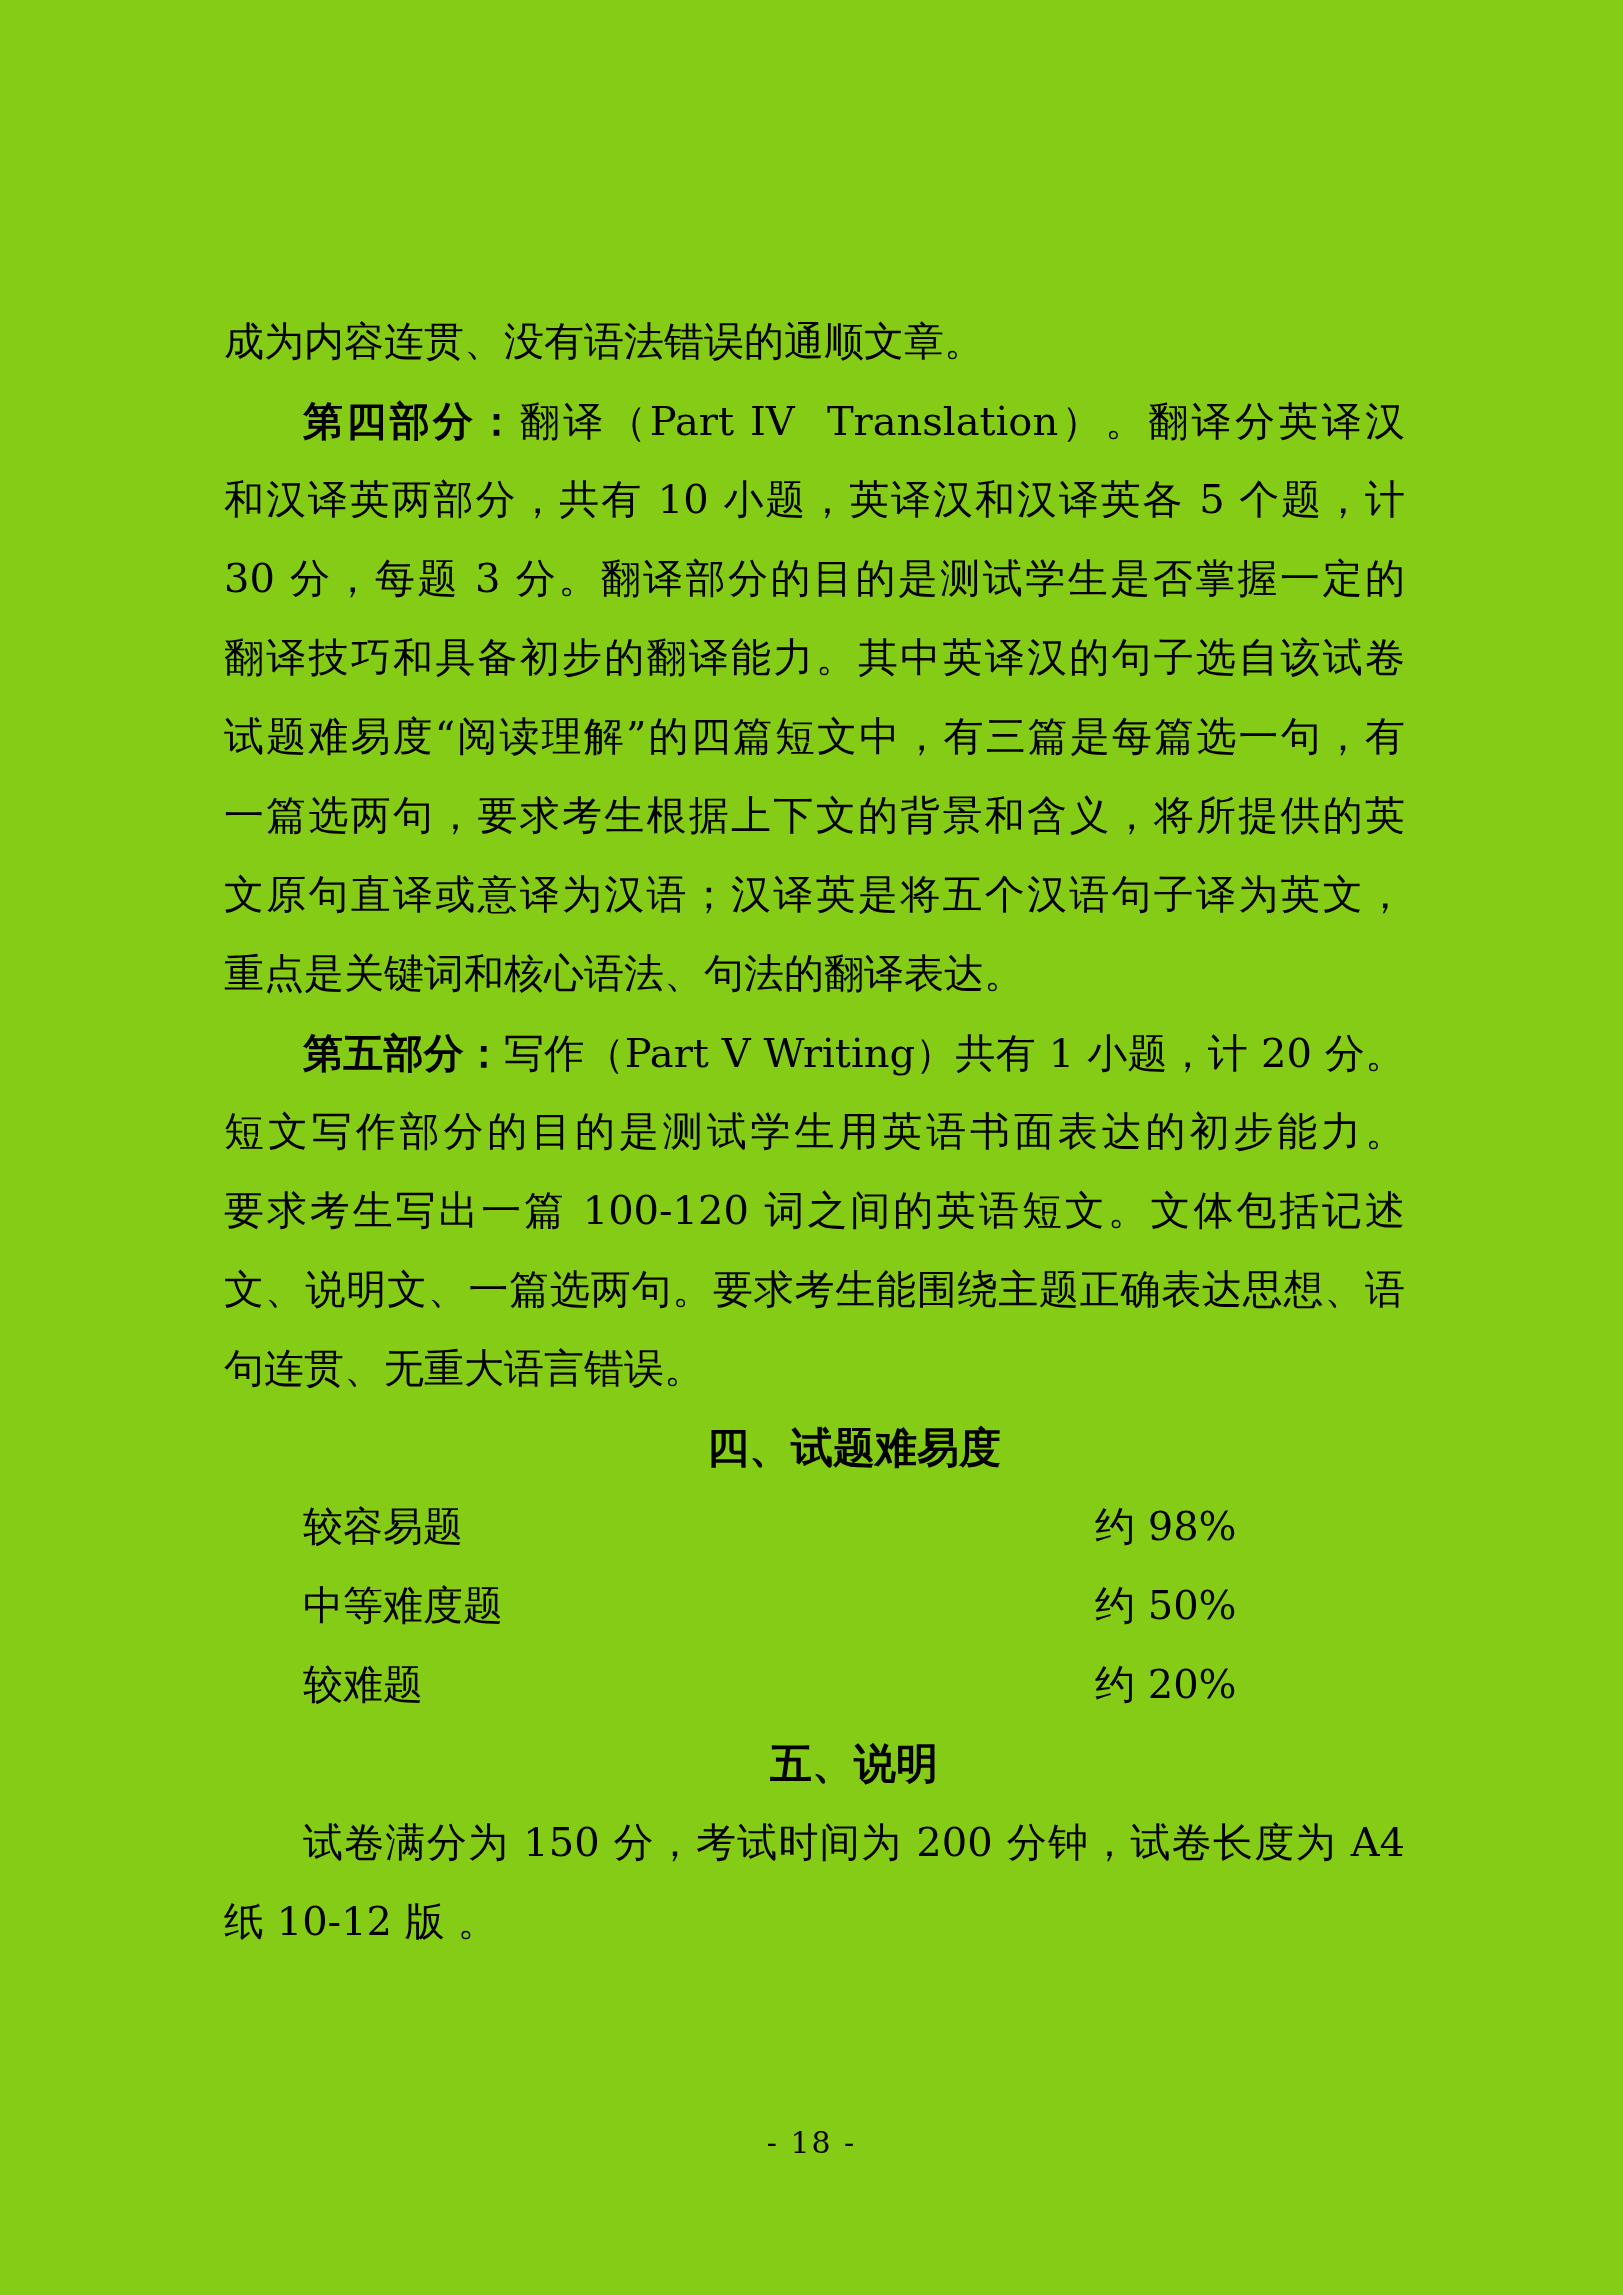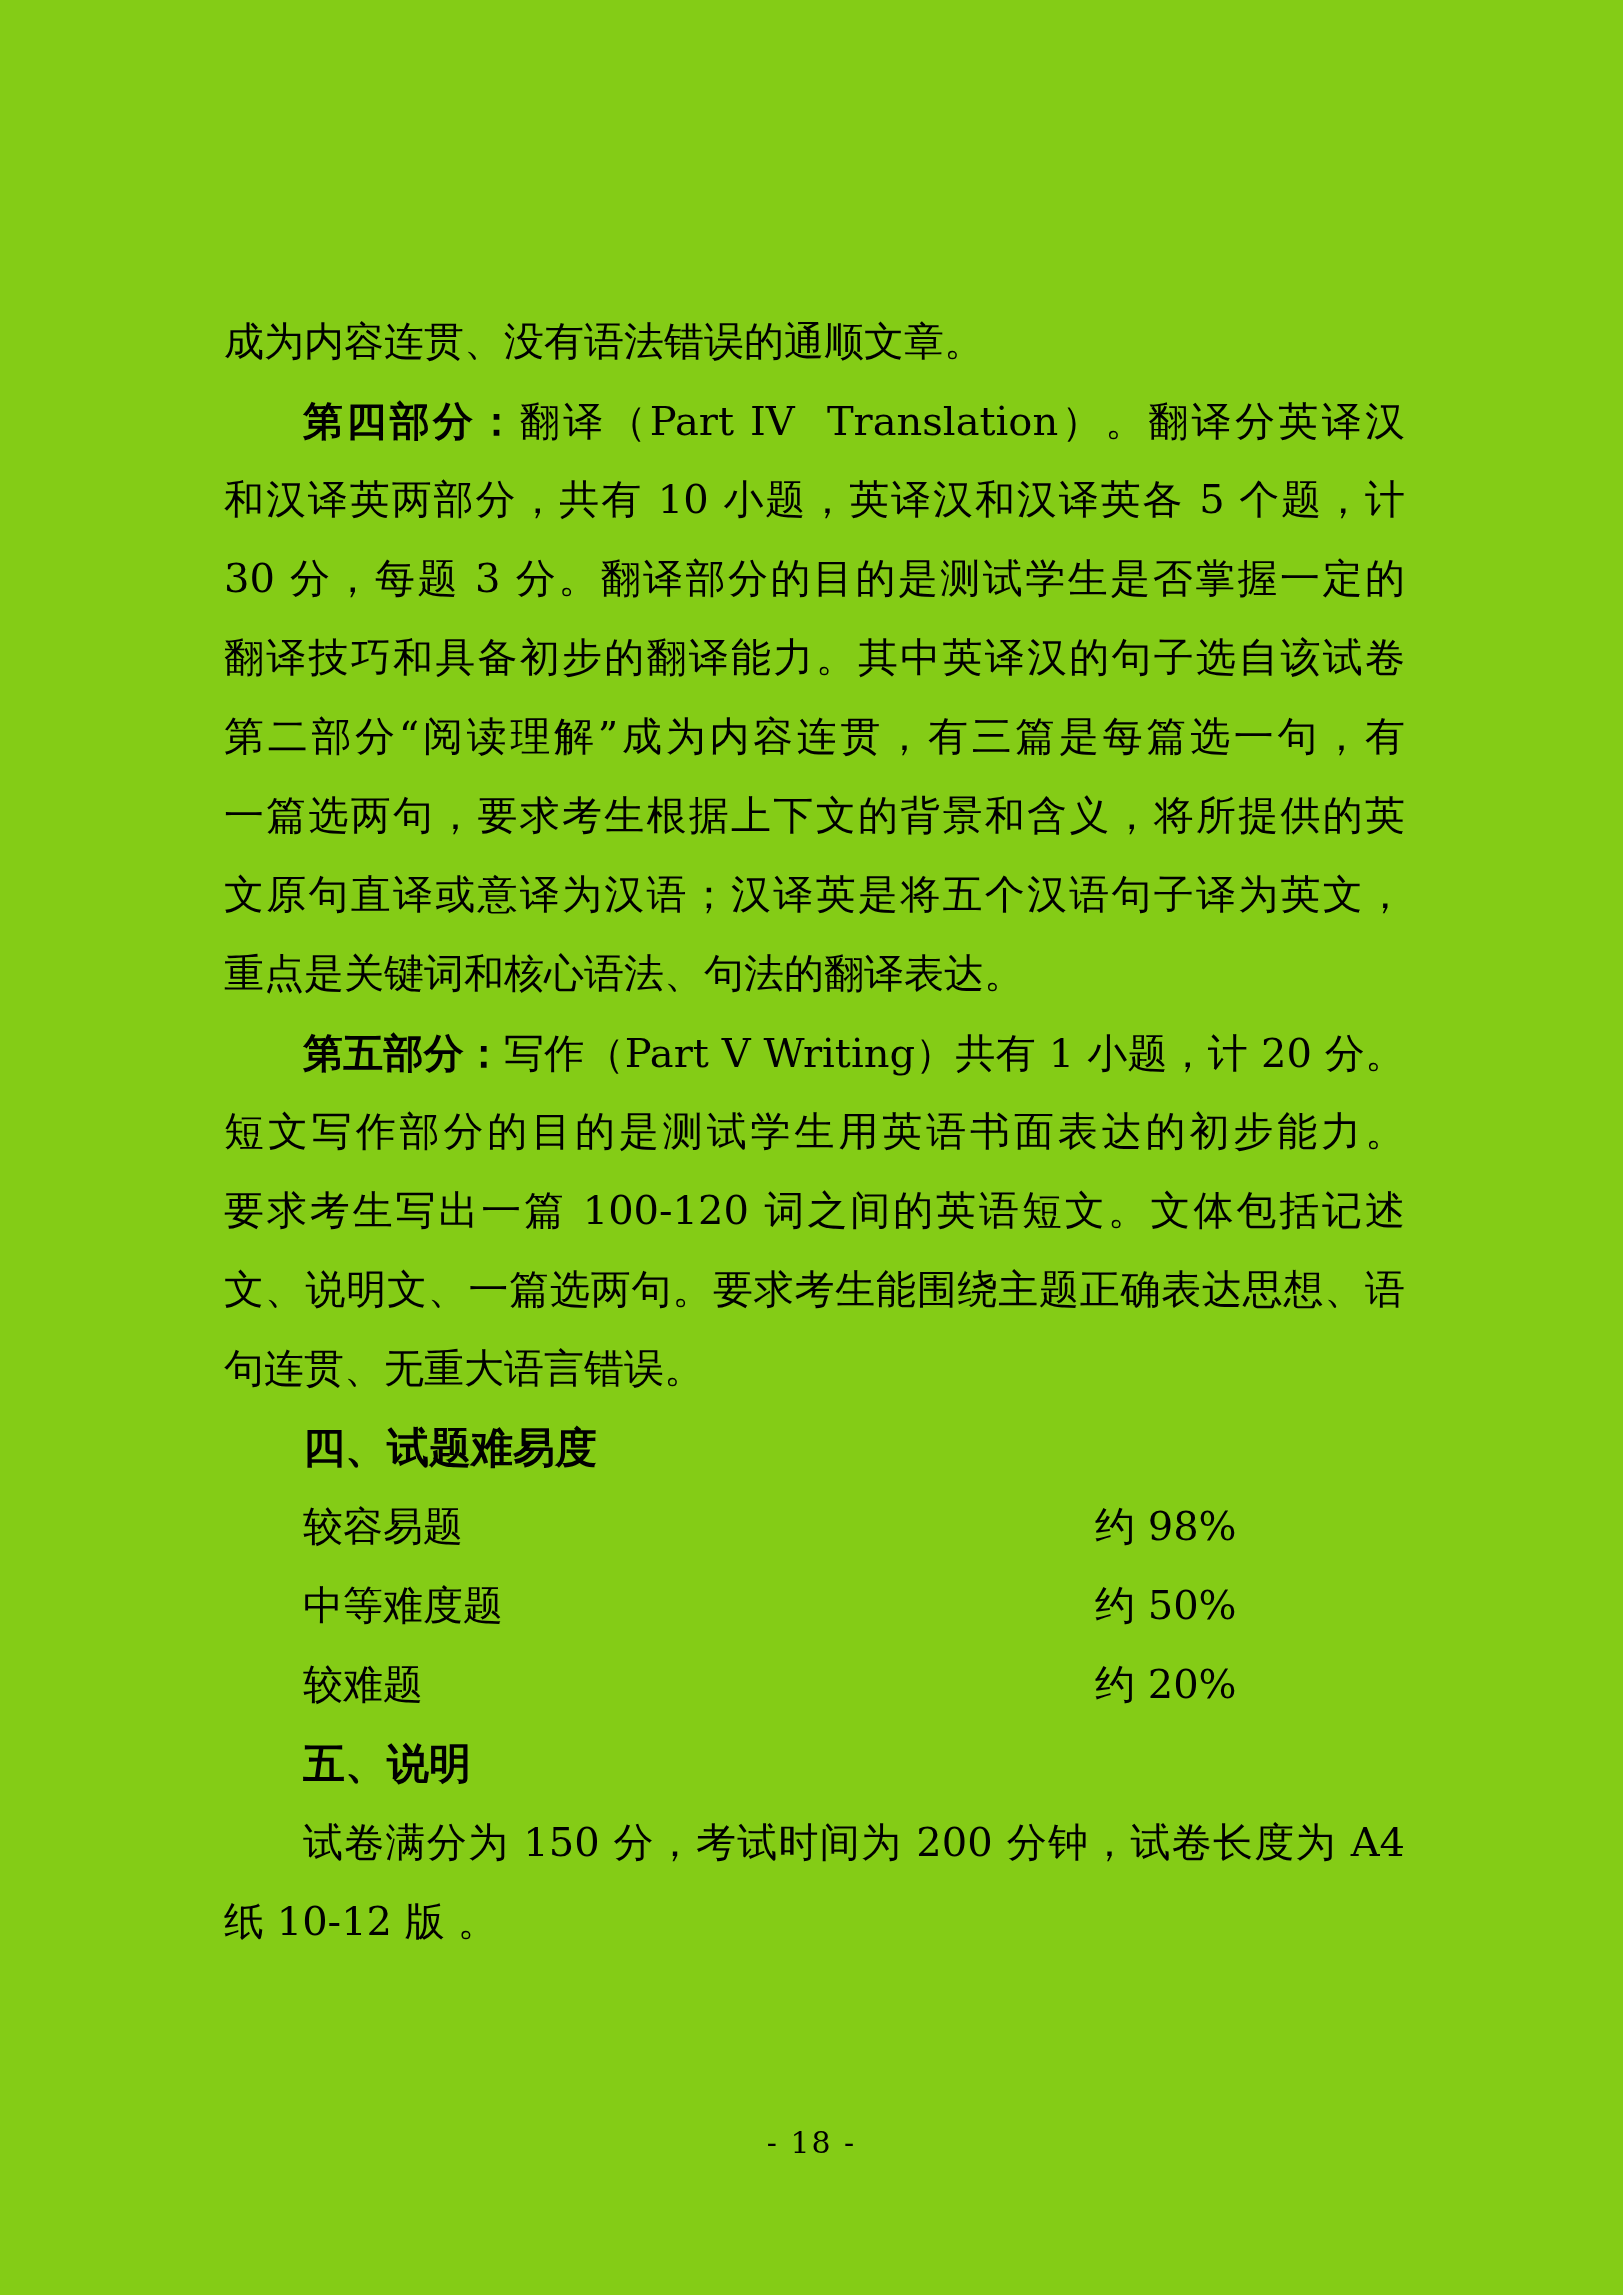--- a/index.html
+++ b/index.html
@@ -28,20 +28,21 @@
     font-size: 40px;
     white-space: pre-wrap;
     color: #000000;
   }
   .just {
     text-align: justify;
     text-align-last: justify;
   }
   .ind {
     padding-left: 79px;
+    text-align: center;
   }
   .b {
     font-weight: bold;
   }
   .head {
     font-weight: bold;
     font-size: 42px;
   }
   .kv {
     position: relative;
@@ -73,21 +74,21 @@
 <div class="page">
   <div class="textblock">
 
     <div class="ln">成为内容连贯、没有语法错误的通顺文章。</div>
 
     <div class="ln just ind"><span class="b">第四部分：</span><span>翻译（Part IV  Translation）。翻译分英译汉</span></div>
 
     <div class="ln just">和汉译英两部分，共有 10 小题，英译汉和汉译英各 5 个题，计</div>
     <div class="ln just">30 分，每题 3 分。翻译部分的目的是测试学生是否掌握一定的</div>
     <div class="ln just">翻译技巧和具备初步的翻译能力。其中英译汉的句子选自该试卷</div>
-    <div class="ln just">第二部分“阅读理解”成为内容连贯，有三篇是每篇选一句，有</div>
+    <div class="ln just">试题难易度“阅读理解”的四篇短文中，有三篇是每篇选一句，有</div>
     <div class="ln just">一篇选两句，要求考生根据上下文的背景和含义，将所提供的英</div>
     <div class="ln just">文原句直译或意译为汉语；汉译英是将五个汉语句子译为英文，</div>
     <div class="ln">重点是关键词和核心语法、句法的翻译表达。</div>
 
     <div class="ln just ind"><span class="b">第五部分：</span><span>写作（Part V Writing）共有 1 小题，计 20 分。</span></div>
 
     <div class="ln just">短文写作部分的目的是测试学生用英语书面表达的初步能力。</div>
     <div class="ln just">要求考生写出一篇 100-120 词之间的英语短文。文体包括记述</div>
     <div class="ln just">文、说明文、一篇选两句。要求考生能围绕主题正确表达思想、语</div>
     <div class="ln">句连贯、无重大语言错误。</div>

